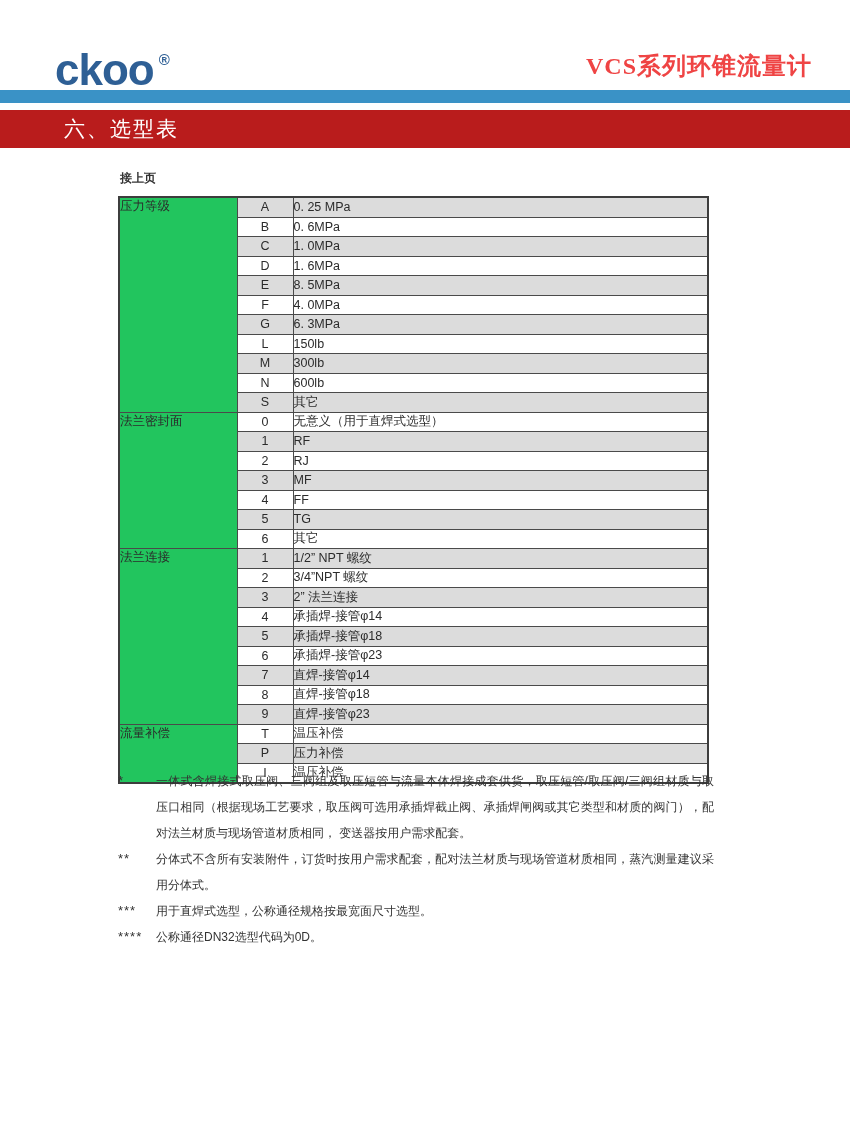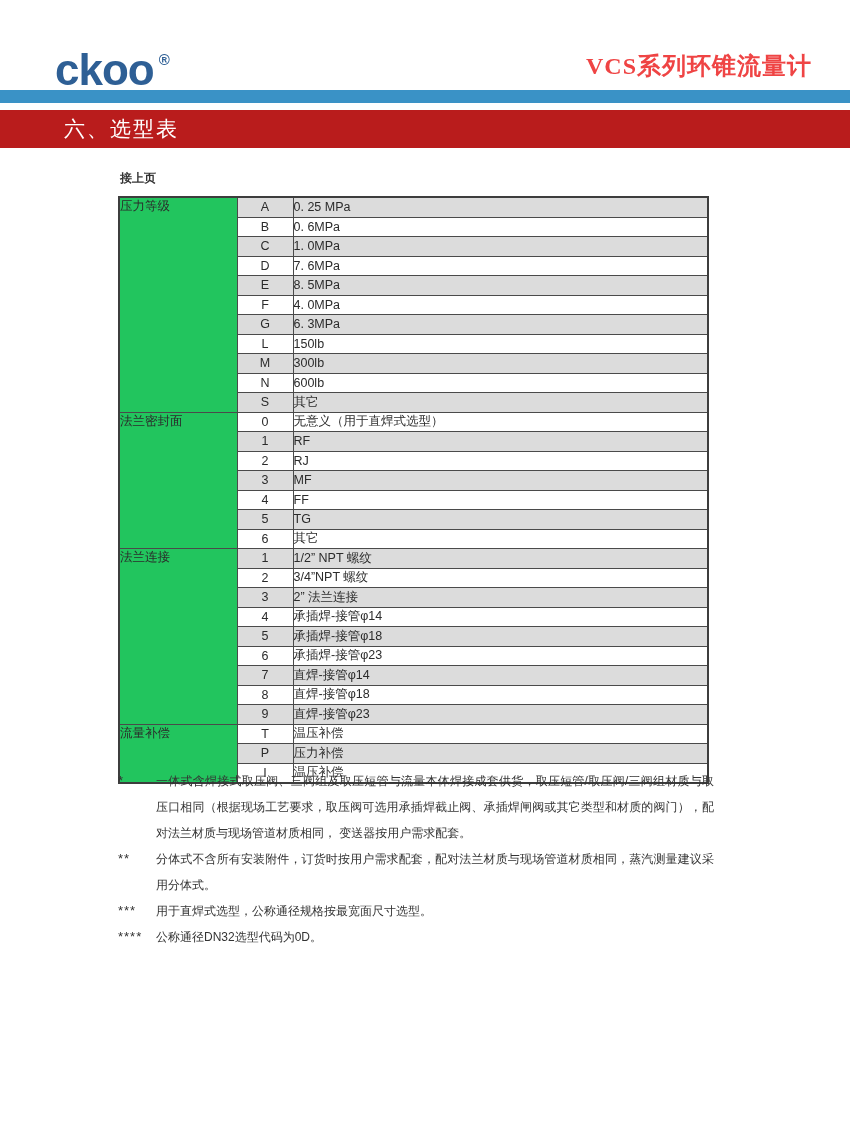--- a/index.html
+++ b/index.html
@@ -96,21 +96,21 @@
         <tr>
           <td class="code-cell">B</td>
           <td class="value-cell">0. 6MPa</td>
         </tr>
         <tr>
           <td class="code-cell shade">C</td>
           <td class="value-cell shade">1. 0MPa</td>
         </tr>
         <tr>
           <td class="code-cell">D</td>
-          <td class="value-cell">7. 6MPa</td>
+          <td class="value-cell">1. 6MPa</td>
         </tr>
         <tr>
           <td class="code-cell shade">E</td>
           <td class="value-cell shade">8. 5MPa</td>
         </tr>
         <tr>
           <td class="code-cell">F</td>
           <td class="value-cell">4. 0MPa</td>
         </tr>
         <tr>

